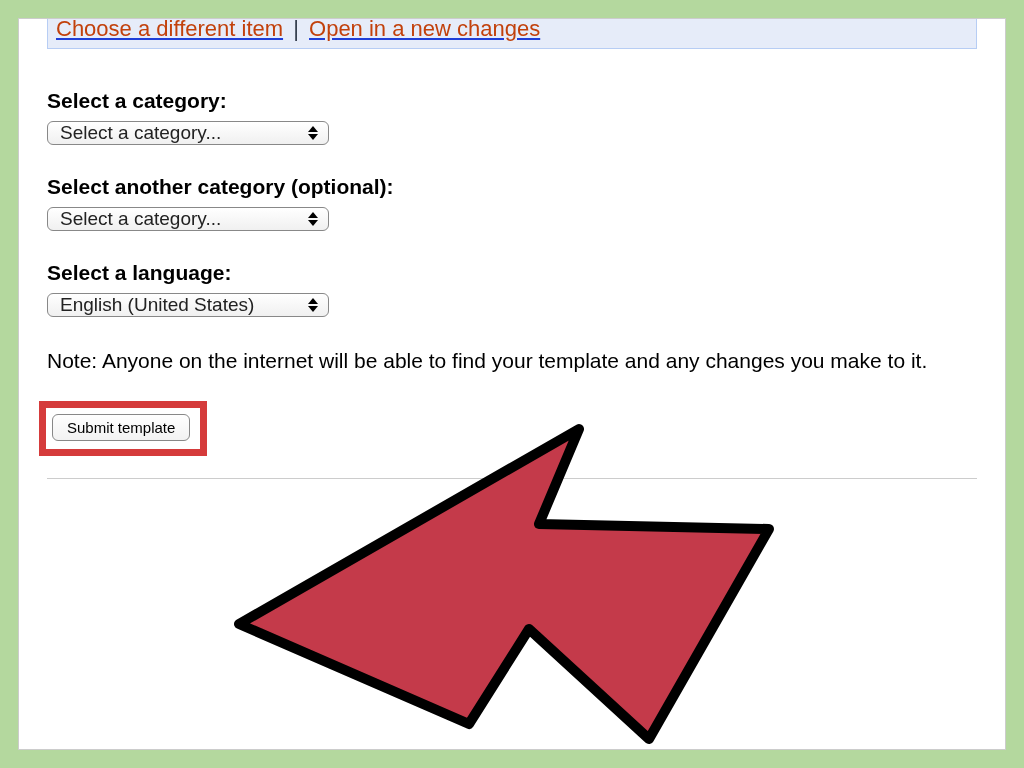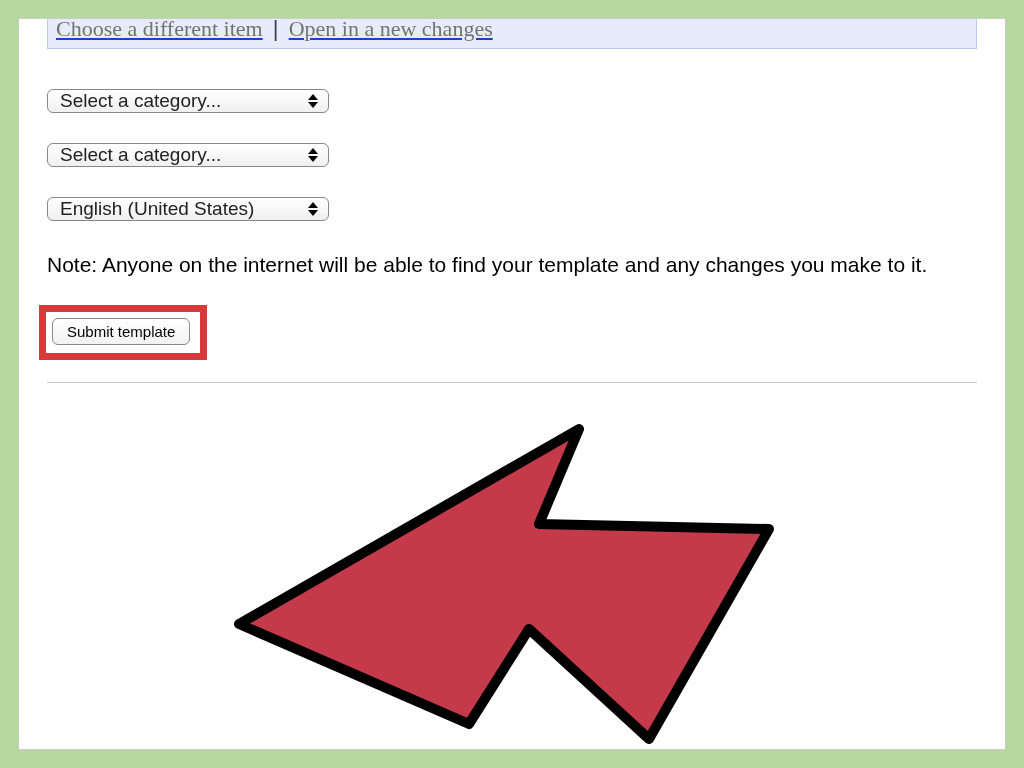--- a/index.html
+++ b/index.html
@@ -23,24 +23,23 @@
   .link-bar {
     background: #e6ecf9;
     border: 1px solid #b7cdf4;
     padding: 2px 8px 6px 8px;
     margin: 0 0 34px 0;
     font-size: 22px;
     position: relative;
     top: -6px;
   }
   .link-bar a {
-    color: #737373;
+    color: #c2410c;
     text-decoration: underline;
     text-decoration-color: #1f3ed8;
-    font-family: Liberation Serif, serif;
   }
   .link-bar .sep {
     color: #374151;
     margin: 0 4px;
   }
   .field-group { margin-bottom: 30px; }
   .label-line {
     font-size: 21px;
     margin-bottom: 8px;
   }
@@ -132,40 +131,49 @@
 <div class="page">
 
   <div class="link-bar">
     <a href="#">Choose a different item</a>
     <span class="sep">|</span>
     <a href="#">Open in a new changes</a>
   </div>
 
 
   <div class="field-group">
+    <div class="label-line">
+      <span class="bold">Select a category:</span>
+    </div>
     <div class="select-wrap">
       <span class="sel-text">Select a category...</span>
       <span class="sort-icon">
         <span class="tri-up"></span>
           <span class="tri-down"></span>
       </span>
     </div>
   </div>
 
   <div class="field-group">
+    <div class="label-line">
+      <span class="bold">Select another category (optional):</span>
+    </div>
     <div class="select-wrap">
       <span class="sel-text">Select a category...</span>
       <span class="sort-icon">
         <span class="tri-up"></span>
           <span class="tri-down"></span>
       </span>
     </div>
   </div>
 
   <div class="field-group">
+    <div class="label-line">
+      <span class="bold">Select a language:</span>
+    </div>
     <div class="select-wrap">
       <span class="sel-text">English (United States)</span>
       <span class="sort-icon">
         <span class="tri-up"></span>
           <span class="tri-down"></span>
       </span>
     </div>
   </div>
 
   <div class="note-text">

